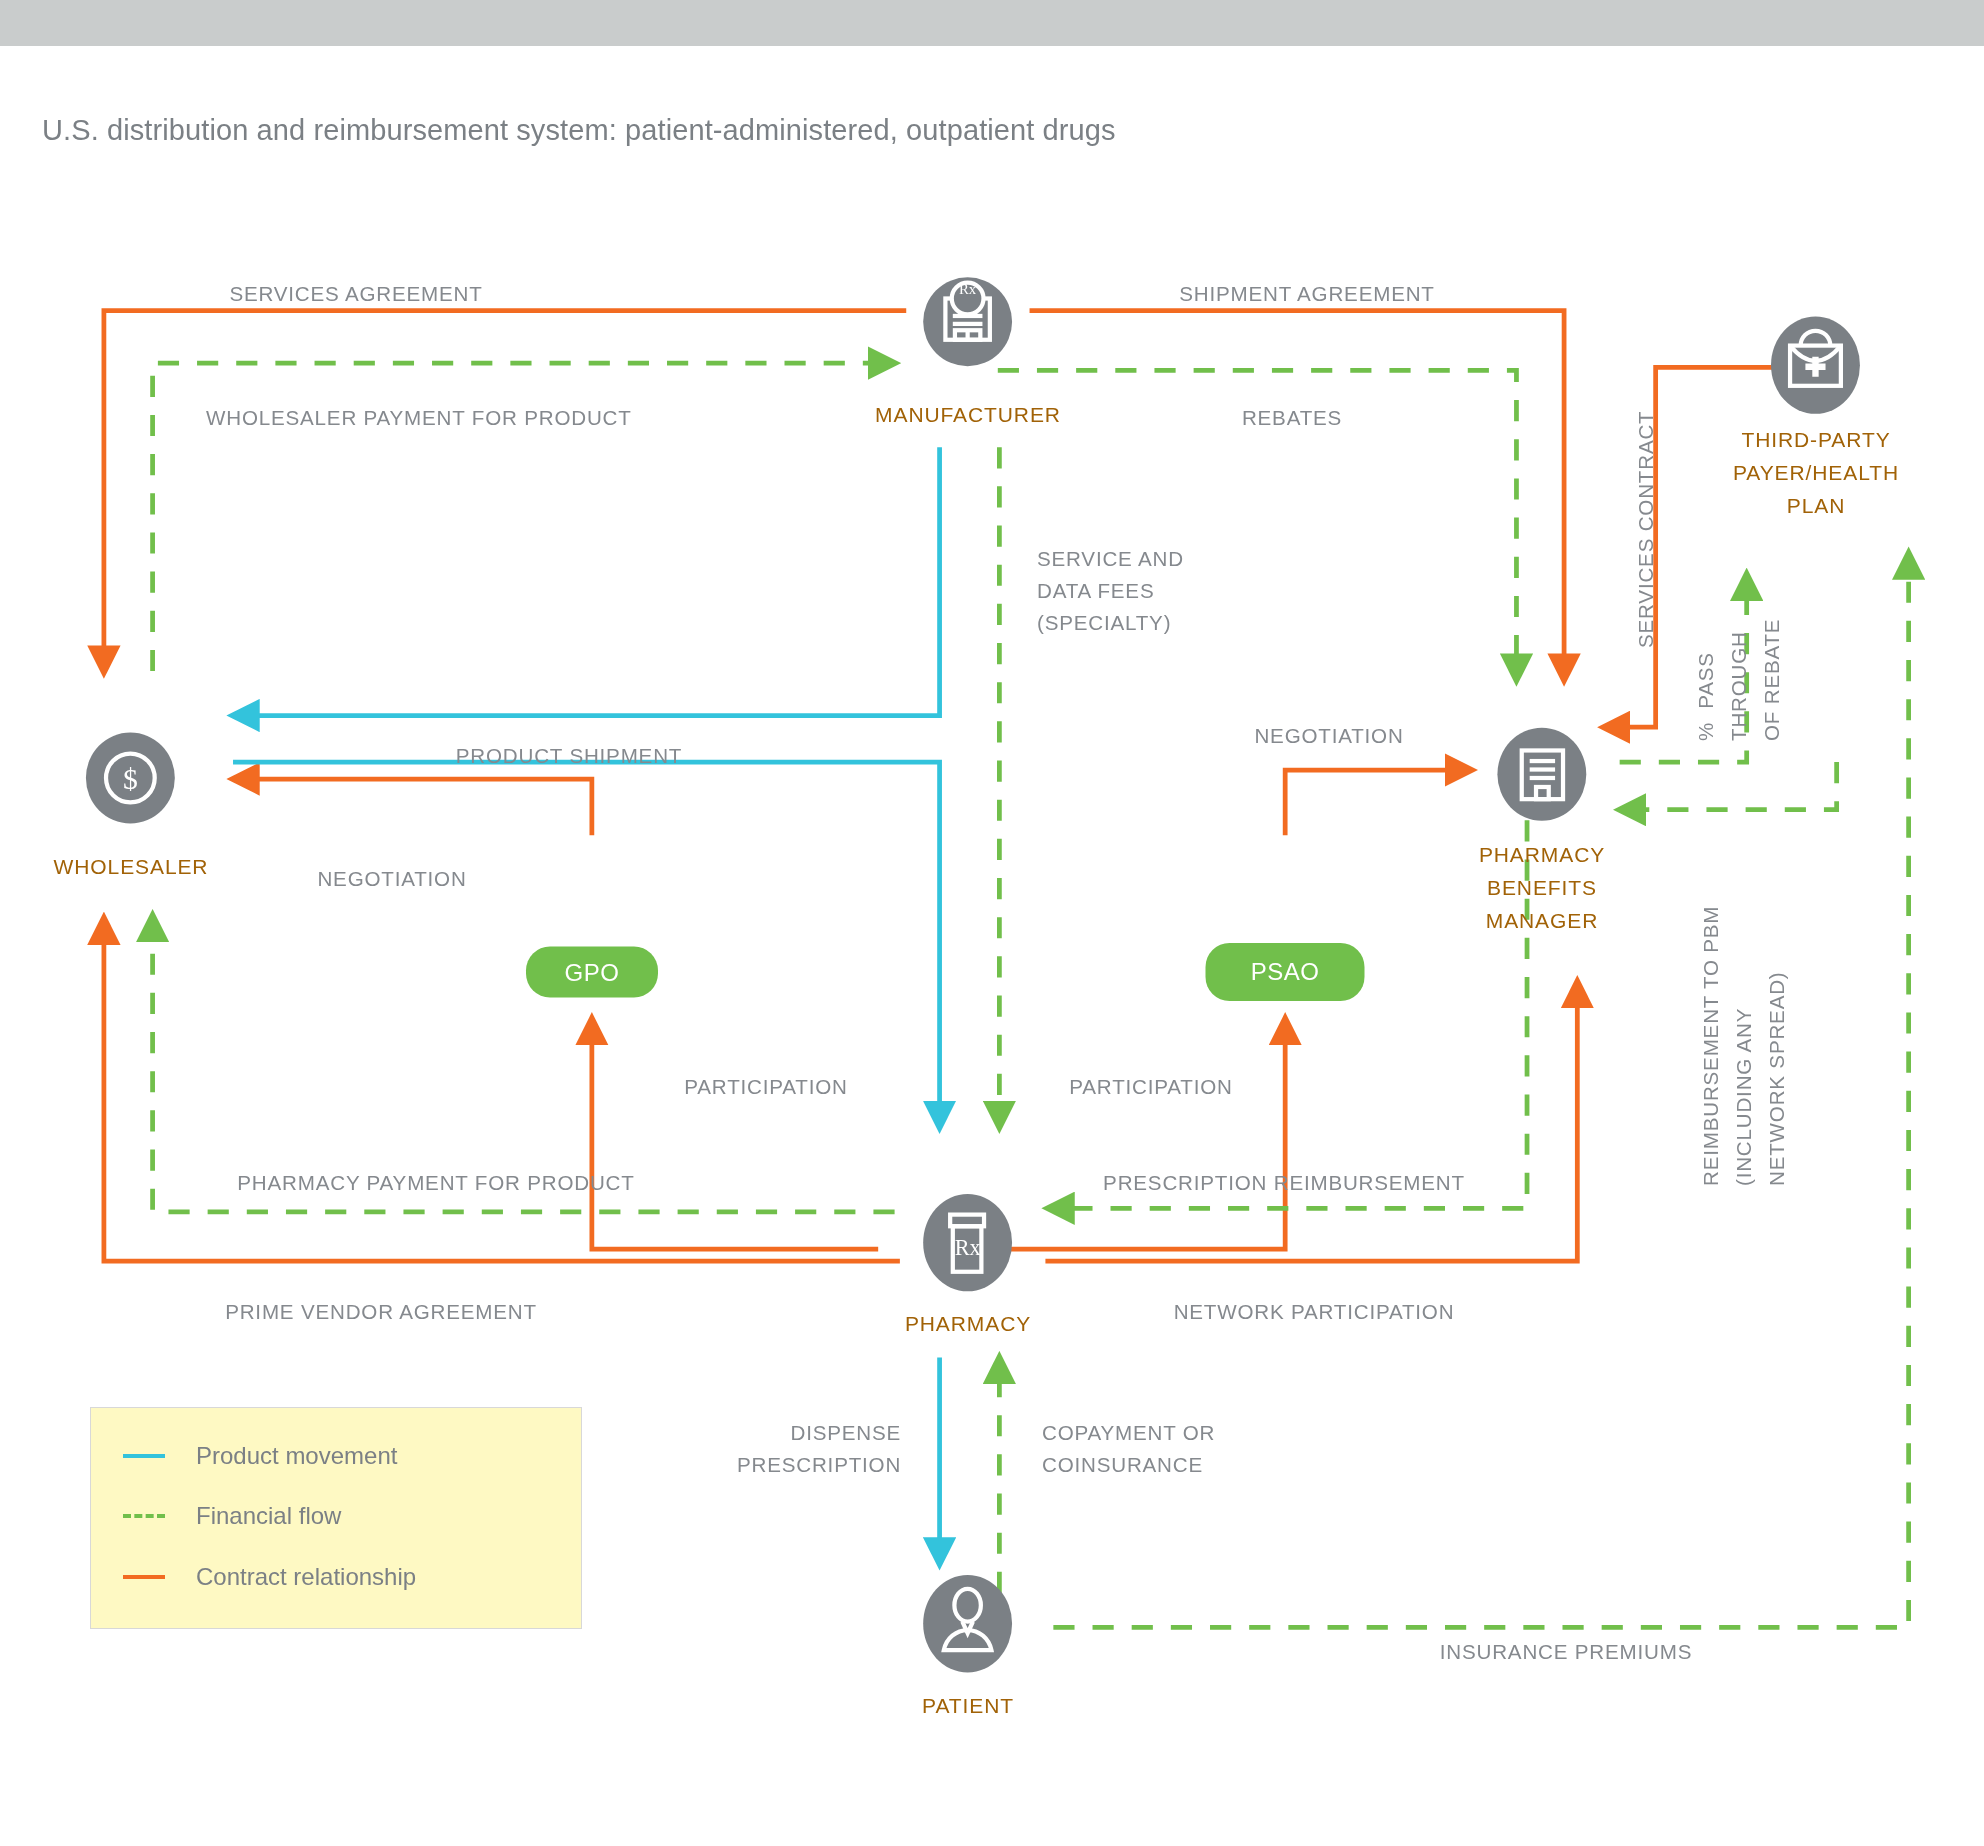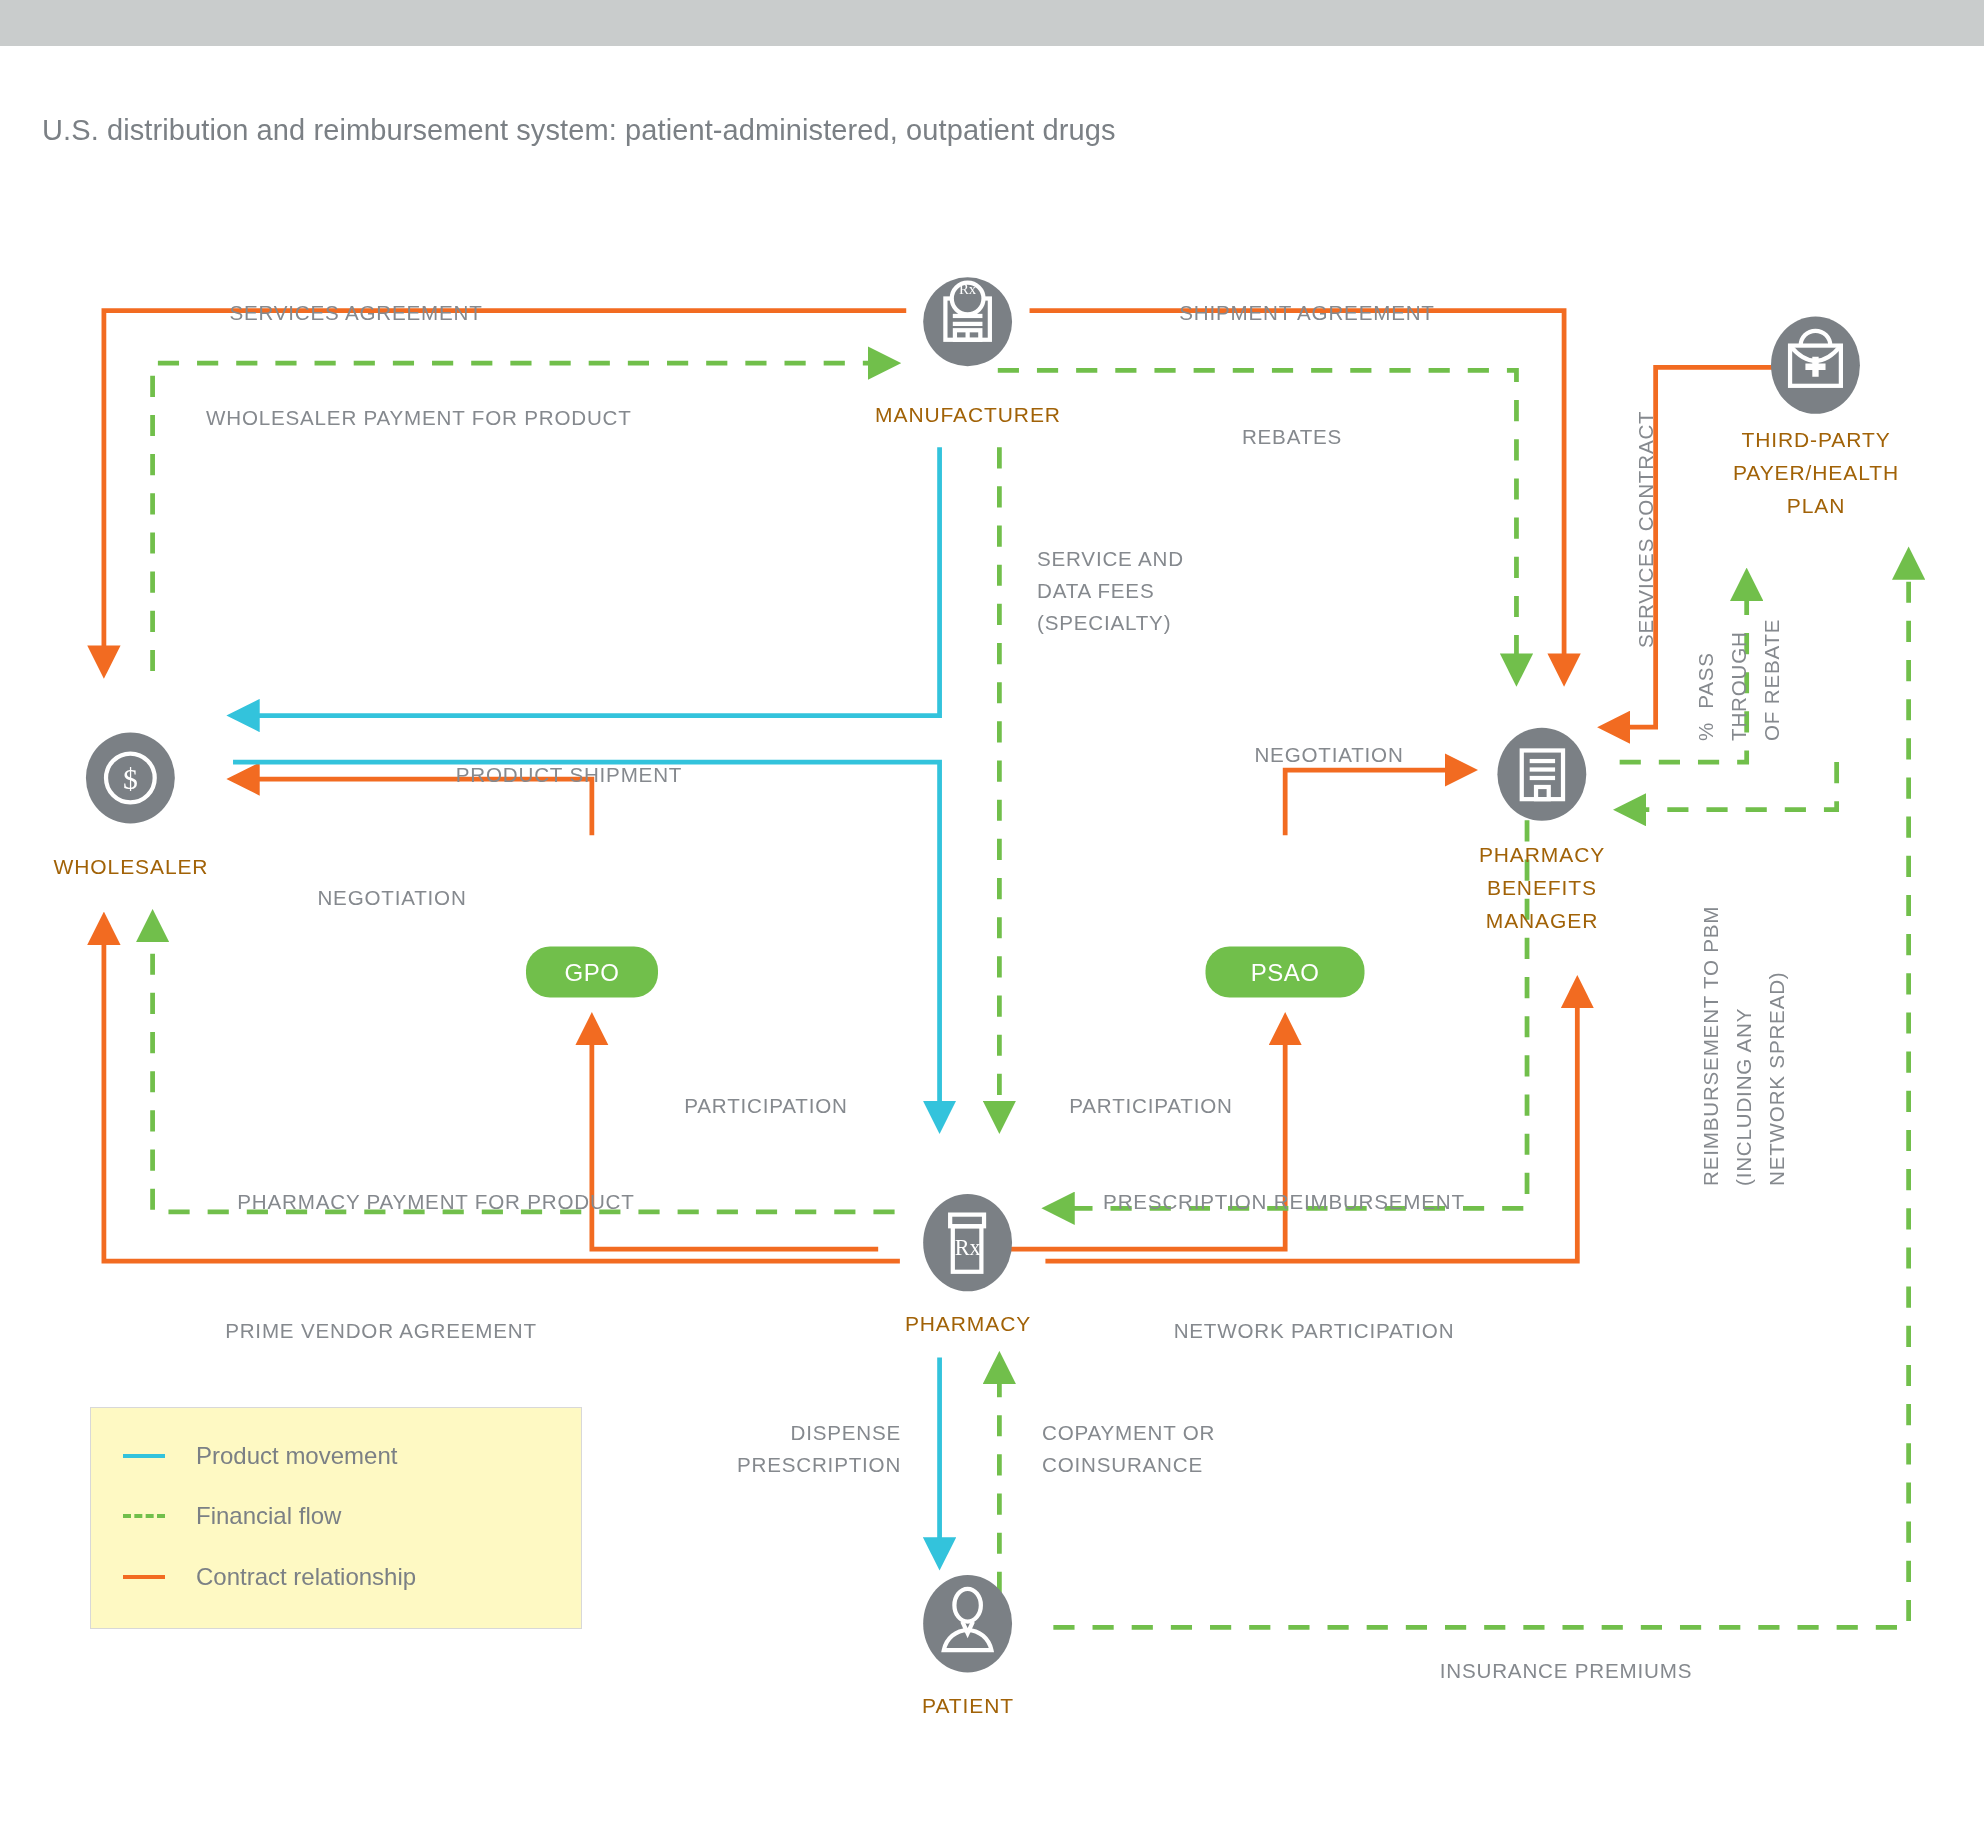--- a/index.html
+++ b/index.html
@@ -4,21 +4,21 @@
 <style>
   html,body{margin:0;padding:0;background:#ffffff;}
   body{width:1985px;height:1846px;position:relative;overflow:hidden;
        font-family:"Liberation Sans","DejaVu Sans",sans-serif;}
   #topbar{position:absolute;left:0;top:0;width:1985px;height:46px;background:#c9cccc;}
   #title{position:absolute;left:42px;top:114px;font-size:29px;color:#7b8085;
          letter-spacing:0.1px;white-space:nowrap;font-weight:400;}
   svg#flow{position:absolute;left:0;top:0;width:1985px;height:1846px;}
   .lbl{position:absolute;color:#85898e;font-size:20.6px;letter-spacing:0.8px;
        white-space:pre;line-height:32px;}
-  .lbl.ctr{transform:translateX(-50%);margin-top:19px;}
+  .lbl.ctr{transform:translateX(-50%);}
   .rot{transform-origin:left top;}
   .nodelabel{position:absolute;color:#a16207;font-size:21px;letter-spacing:0.9px;
        text-align:center;line-height:33px;transform:translateX(-50%);white-space:pre;}
   .pill{position:absolute;background:#71bf4b;border-radius:24px;
         color:#ffffff;font-size:24px;display:flex;align-items:center;
         justify-content:center;letter-spacing:0.5px;transform:translate(-50%,-50%);}
   #legend{position:absolute;left:90px;top:1407px;width:492px;height:222px;
           border:1.6px solid #d8d8d8;background:#fef9c3;box-sizing:border-box;}
   .legrow{position:absolute;left:32px;display:flex;align-items:center;}
   .legswatch{width:42px;height:4.8px;margin-right:31px;}
@@ -163,21 +163,21 @@
 <div class="nodelabel" style="left:131px;top:850px;">WHOLESALER</div>
 <div class="nodelabel" style="left:1542px;top:838px;">PHARMACY
 BENEFITS
 MANAGER</div>
 <div class="nodelabel" style="left:968px;top:1307px;">PHARMACY</div>
 <div class="nodelabel" style="left:968px;top:1689px;">PATIENT</div>
 
 <div class="pill" style="left:592px;top:972px;width:132px;height:51px;">
   <span>GPO</span>
 </div>
-<div class="pill" style="left:1285px;top:972px;width:159px;height:51px;">
+<div class="pill" style="left:1285px;top:972px;width:159px;height:58px;">
   <span>PSAO</span>
 </div>
 
 <div class="lbl ctr" style="left:356px;top:278px;">SERVICES AGREEMENT</div>
 <div class="lbl ctr" style="left:1307px;top:278px;">SHIPMENT AGREEMENT</div>
 <div class="lbl" style="left:206px;top:402px;">WHOLESALER PAYMENT FOR PRODUCT</div>
 <div class="lbl ctr" style="left:1292px;top:402px;">REBATES</div>
 <div class="lbl" style="left:1037px;top:543px;">SERVICE AND
 DATA FEES
 (SPECIALTY)</div>

